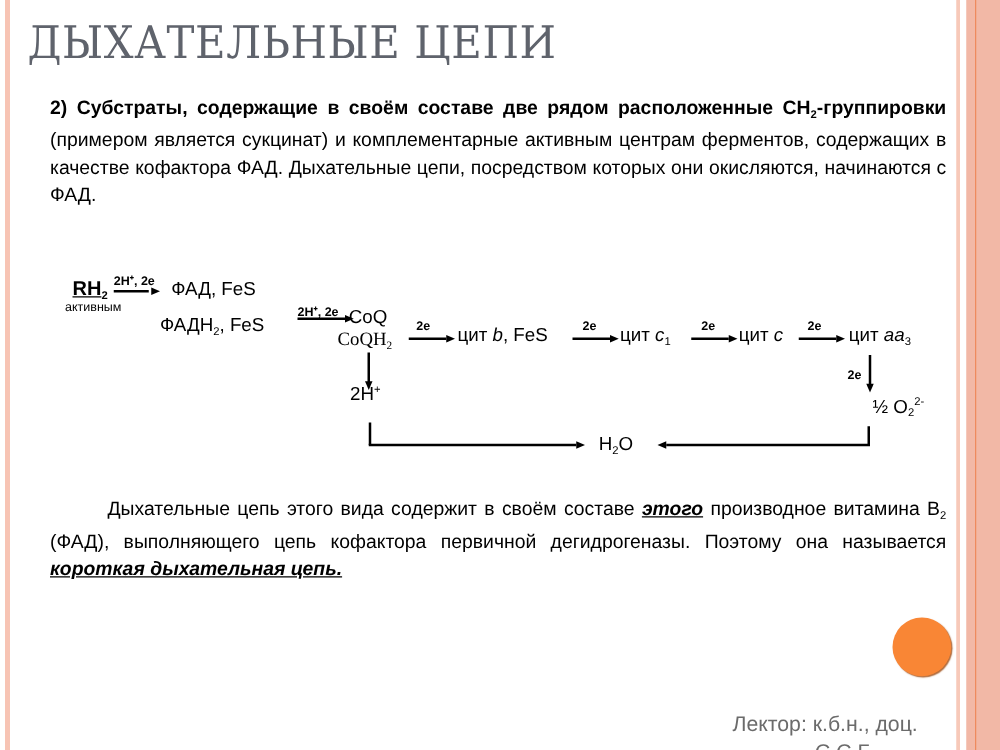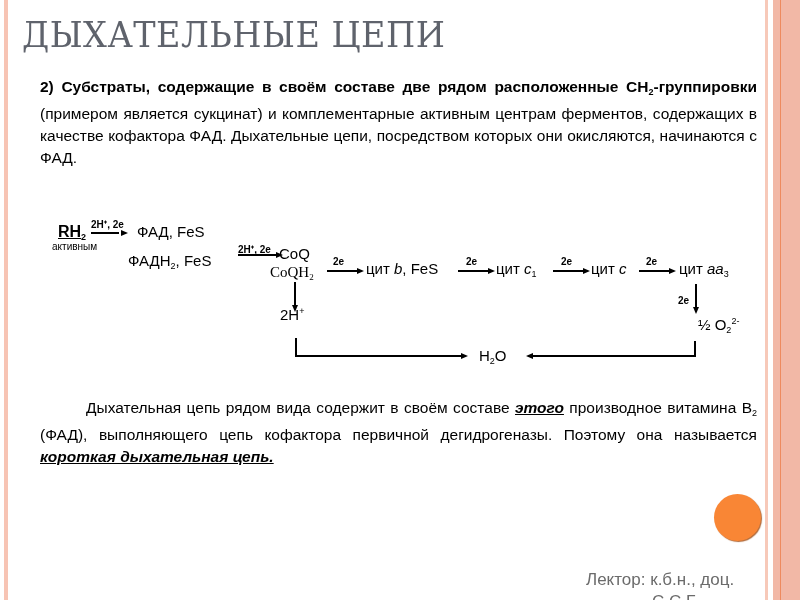--- a/index.html
+++ b/index.html
@@ -100,19 +100,19 @@
   <div class="ah-r" style="left:461px;top:352.5px;"></div>
 
   <div class="dg" style="left:479px;top:347px;"><span>H</span><sub>2</sub><span>O</span></div>
 
   <div class="vline" style="left:694px;top:341px;height:15px;"></div>
   <div class="hline" style="left:533px;top:355px;width:163px;"></div>
   <div class="ah-l" style="left:526px;top:352.5px;"></div>
 </div>
 
 <div class="para p2">
-  <span class="indent"></span><span>Дыхательная цепь рядом вида содержит в своём составе </span><span class="biu">этого</span><span> производное витамина B</span><sub>2</sub><span> (ФАД), выполняющего цепь кофактора первичной дегидрогеназы. Поэтому она называется </span><span class="biu">короткая дыхательная цепь.</span>
+  <span class="indent"></span><span>Дыхательные цепь этого вида содержит в своём составе </span><span class="biu">этого</span><span> производное витамина B</span><sub>2</sub><span> (ФАД), выполняющего цепь кофактора первичной дегидрогеназы. Поэтому она называется </span><span class="biu">короткая дыхательная цепь.</span>
 </div>
 
 <div class="circle"></div>
 
 <div class="footer">Лектор: к.б.н., доц.</div>
 <div class="footer2">С.С.Б...</div>
 
 </body></html>

